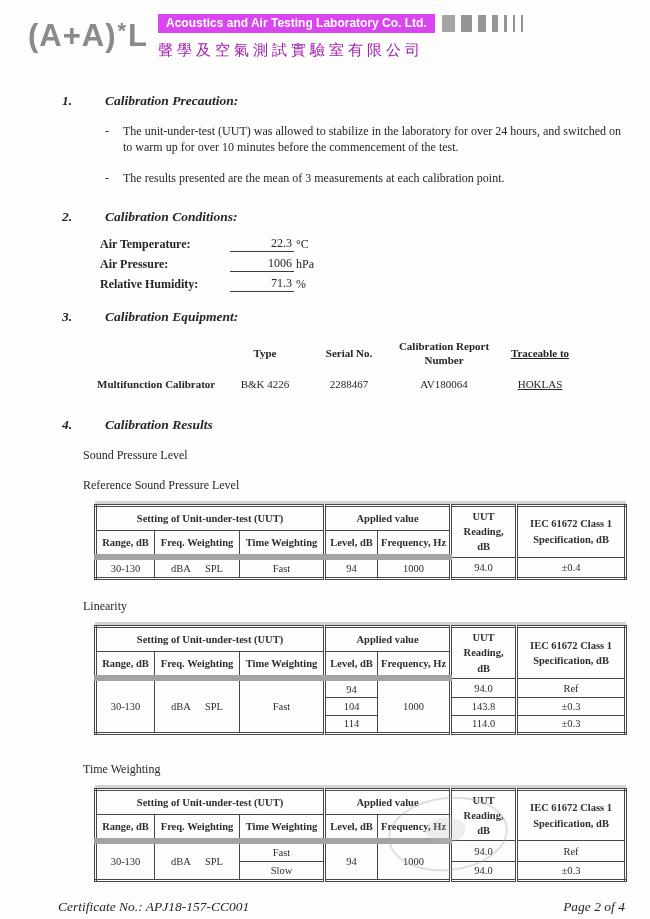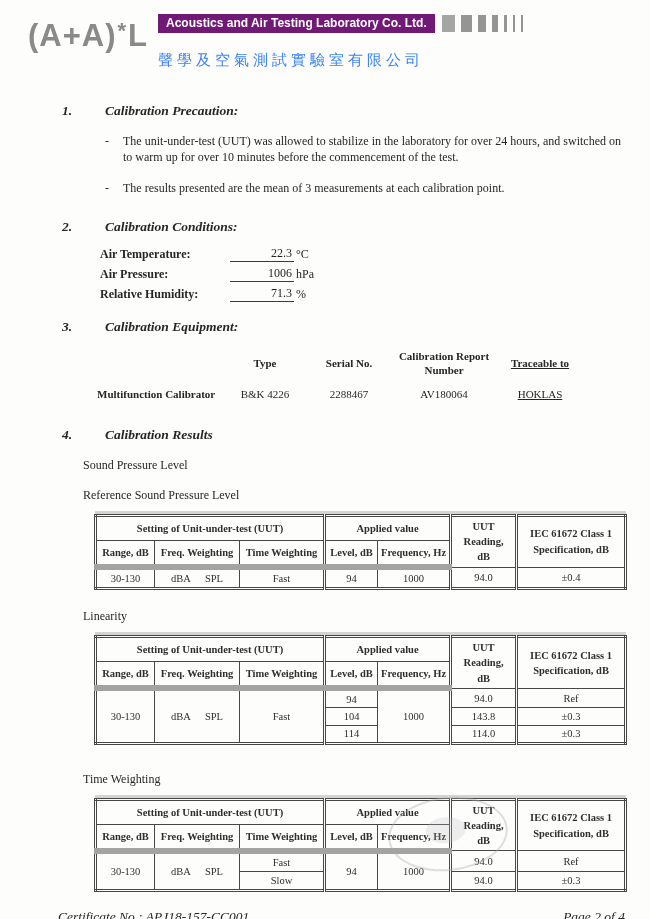--- a/index.html
+++ b/index.html
@@ -19,36 +19,36 @@
   .logo {
     font-family:"Liberation Sans", sans-serif;
     font-weight:bold; color:#8a8a8a;
     font-size:31px; letter-spacing:1px; line-height:1;
     padding-top:6px; white-space:nowrap;
   }
   .logo .star { font-size:22px; vertical-align:8px; padding:0 1px; }
   .banner-col { margin-left:10px; }
   .banner-row { display:flex; align-items:center; }
   .banner {
-    background:#701a75; color:#ffffff;
+    background:#d946ef; color:#ffffff;
     font-family:"Liberation Sans", sans-serif;
     font-size:12px; font-weight:bold;
     padding:2px 8px 3px 8px; white-space:nowrap;
   }
   .bars { display:flex; align-items:center; margin-left:7px; }
   .bars i { display:block; height:17px; background:#959595; margin-right:6px; }
   .bars i:nth-child(1){ width:13px; background:#a5a5a5; }
   .bars i:nth-child(2){ width:11px; }
   .bars i:nth-child(3){ width:8px; }
   .bars i:nth-child(4){ width:6px; }
   .bars i:nth-child(5){ width:3px; }
   .bars i:nth-child(6){ width:2px; }
   .bars i:nth-child(7){ width:2px; }
   .banner-zh {
-    color:#3b82f6; font-size:15px; letter-spacing:4px; margin-top:18px;
+    color:#a21caf; font-size:15px; letter-spacing:4px; margin-top:8px;
     font-family:"Liberation Sans", sans-serif;
   }
 
   
   .content { padding:0 25px 0 62px; }
   .sec-head { display:flex; font-weight:bold; font-style:italic; font-size:13.5px; }
   .sec-num { width:43px; flex:none; }
   .sh1 { margin-top:33px; }
   .sh2 { margin-top:23px; }
   .sh3 { margin-top:17px; }

